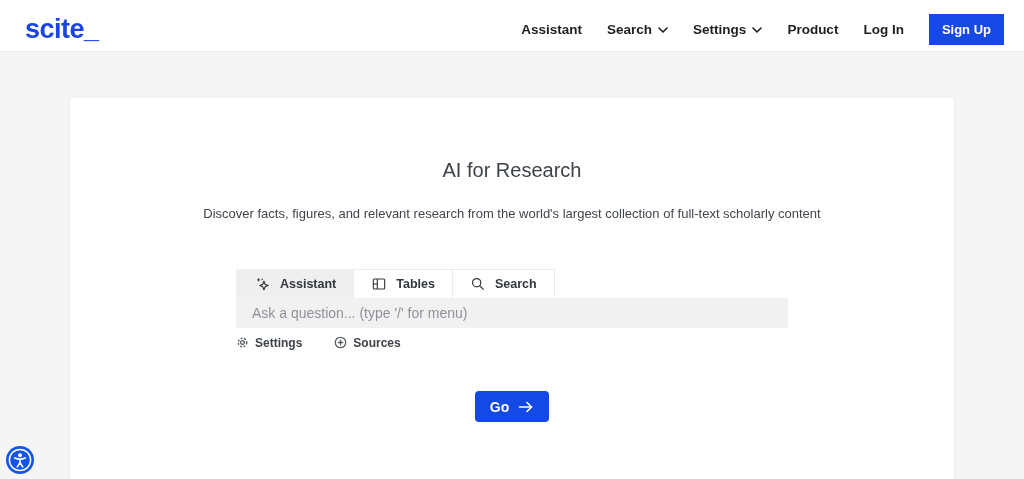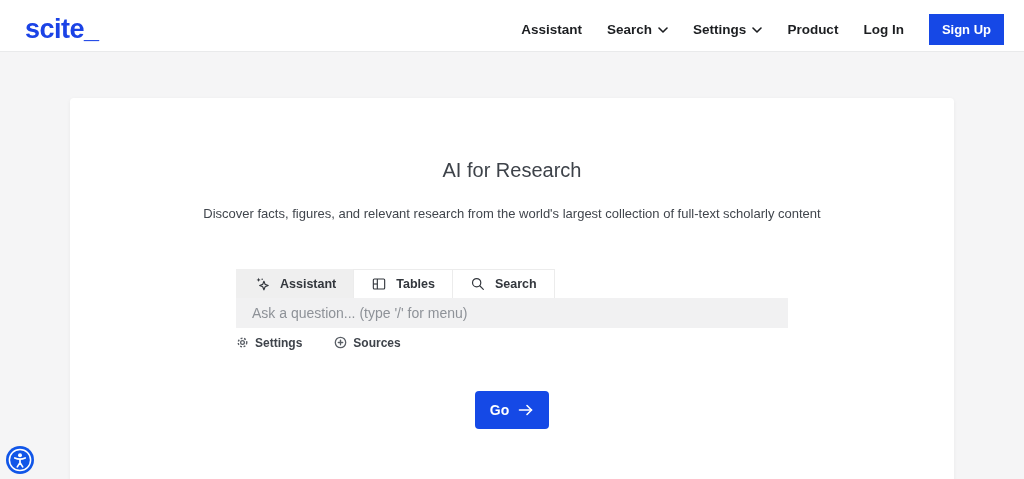--- a/index.html
+++ b/index.html
@@ -130,21 +130,21 @@
     font-size: 12px;
     font-weight: 700;
     color: #3e434a;
     cursor: pointer;
   }
   .option-item .opt-icon { display: inline-flex; color: #5a5f66; }
 
   .go-btn {
     margin: 41px auto 0;
     width: 74px;
-    height: 38px;
+    height: 31px;
     background: #1549e6;
     border: none;
     border-radius: 4px;
     color: #ffffff;
     font-size: 14px;
     font-weight: 600;
     display: flex;
     align-items: center;
     justify-content: center;
     gap: 9px;

